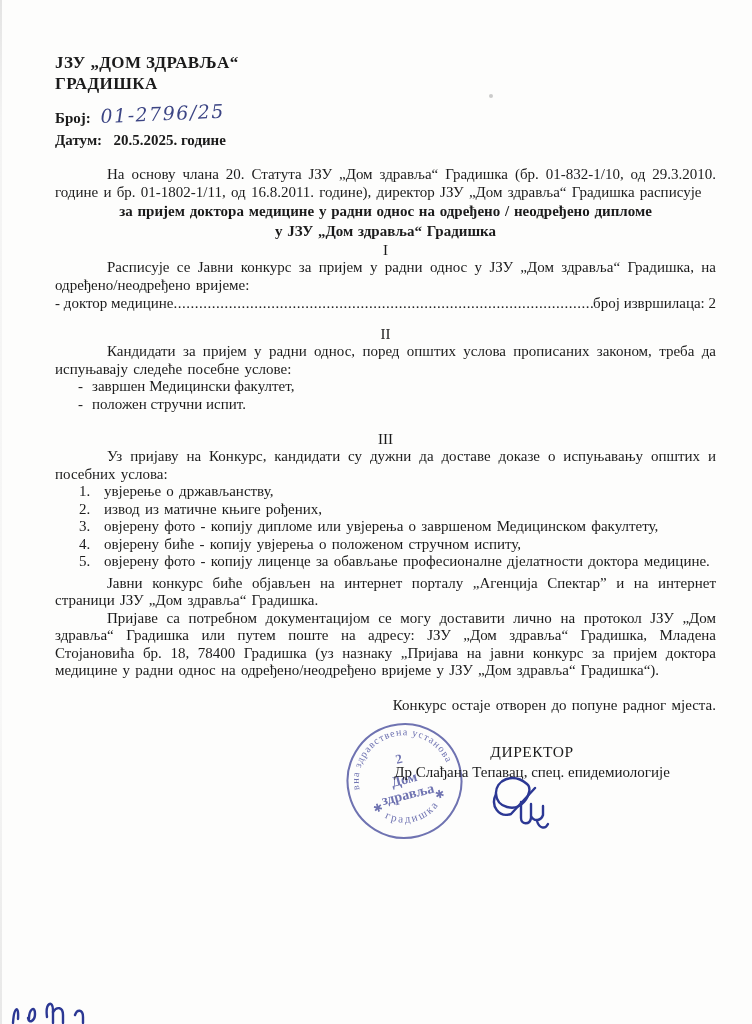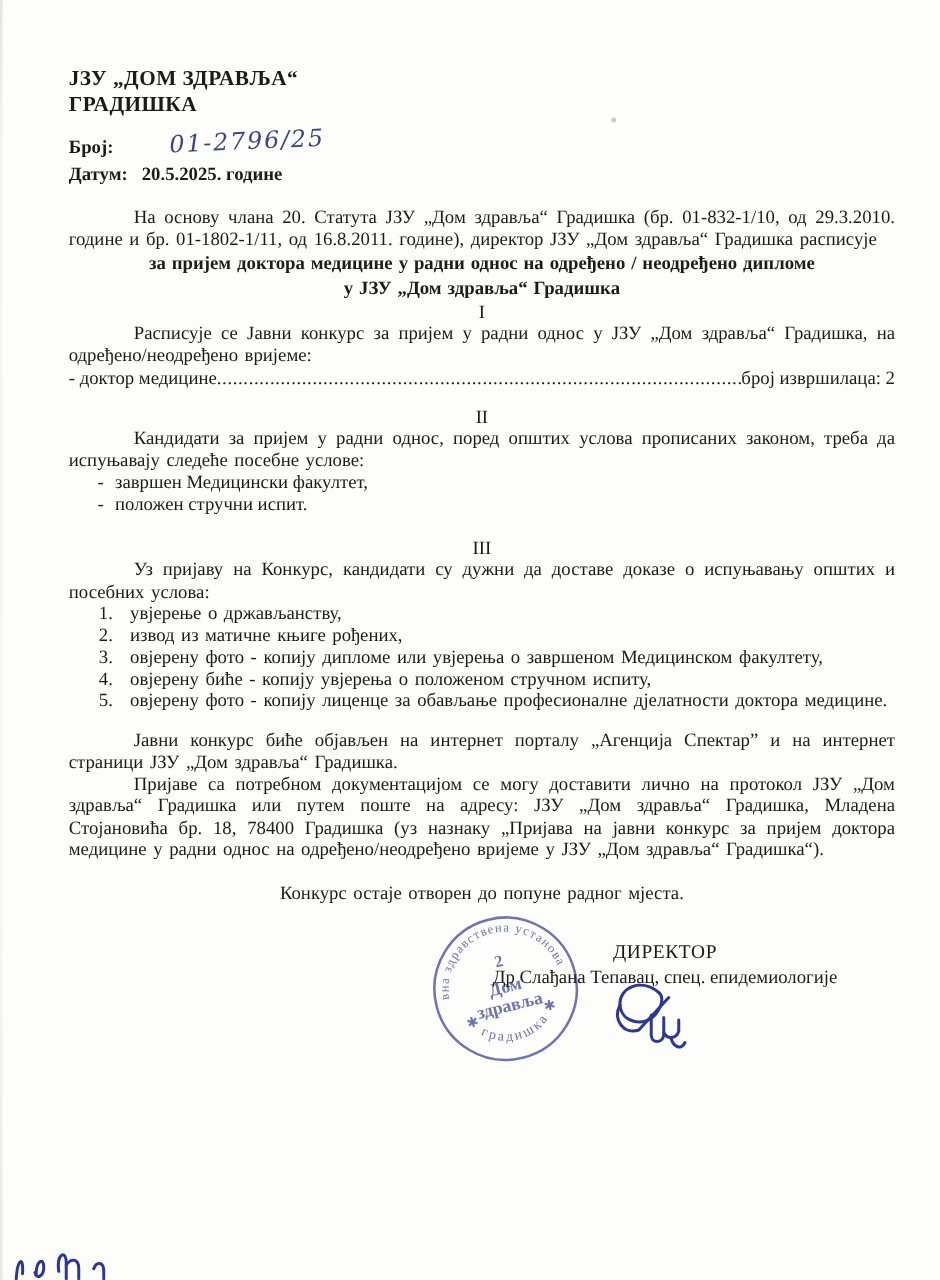--- a/index.html
+++ b/index.html
@@ -22,21 +22,21 @@
     background: linear-gradient(#cfcfcf, #ececec 12%, #f2f2f2 70%, #d6d6d6);
     opacity: .55;
   }
   .speck { position: absolute; background: #9a9a9a; border-radius: 50%; opacity: .5; }
 
   .content { position: absolute; left: 55px; top: 52px; width: 661px; }
 
   
   .org-line { font-size: 17px; font-weight: bold; line-height: 21px; letter-spacing: .4px; }
   .num-line { margin-top: 10px; font-size: 15px; font-weight: bold; line-height: 24px;
-              display: flex; align-items: baseline; gap: 35px; }
+              display: flex; align-items: baseline; }
   .handwritten {
     font-family: "DejaVu Serif", serif; font-style: italic; font-weight: normal;
     font-size: 19px; color: var(--handwriting, #3c4584);
     margin-left: 10px; letter-spacing: 1.5px;
     transform: rotate(-2.5deg); transform-origin: left bottom; display: inline-block;
   }
   .date-line { font-size: 15px; font-weight: bold; line-height: 20px; }
 
   
   .para {
@@ -62,22 +62,22 @@
   .dot-leader { flex: 1; overflow: hidden; letter-spacing: .5px; color: #1b1b1b; }
   .position-count { }
 
   .blist { margin-top: 0; }
   .blist-row { display: flex; font-size: 15px; line-height: 17.5px; padding-left: 23px; }
   .blist-marker { width: 14px; flex: none; }
   .nlist-row { display: flex; font-size: 15px; line-height: 17.5px; padding-left: 24px; }
   .nlist-num { width: 16px; flex: none; }
   .nlist-text { flex: 1; text-align: justify; word-spacing: 1.5px; padding-left: 9px; }
 
-  .closing1 { margin-top: 14px; }
-  .closing3 { margin-top: 16px; text-indent: 0; text-align: center; font-size: 15px; line-height: 18px; margin-bottom: 0; }
+  .closing1 { margin-top: 4px; }
+  .closing3 { margin-top: 16px; text-indent: 0; text-align: right; font-size: 15px; line-height: 18px; margin-bottom: 0; }
 
   
   .sig-block { position: relative; height: 185px; margin-top: 2px; }
   .sig-text { position: absolute; left: 293px; right: 0; top: 26px; text-align: center; }
   .sig-role { font-size: 15.5px; line-height: 20px; letter-spacing: .5px; }
   .sig-name { font-size: 15px; line-height: 20px; }
 
   .stamp {
     position: absolute; left: 288px; top: 2px; width: 122px; height: 122px;
     transform: rotate(-14deg); opacity: .82;

